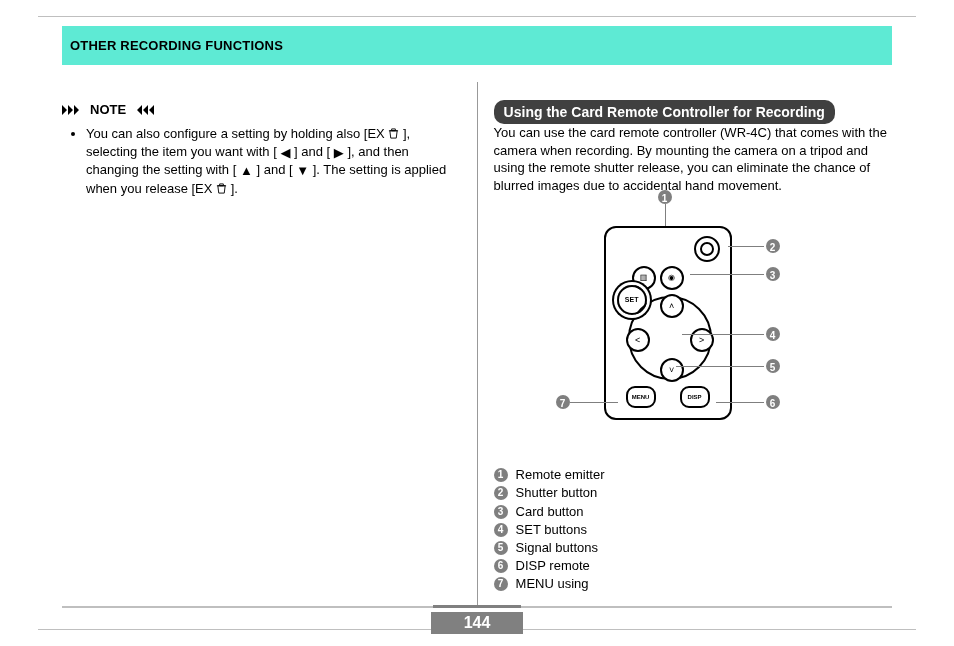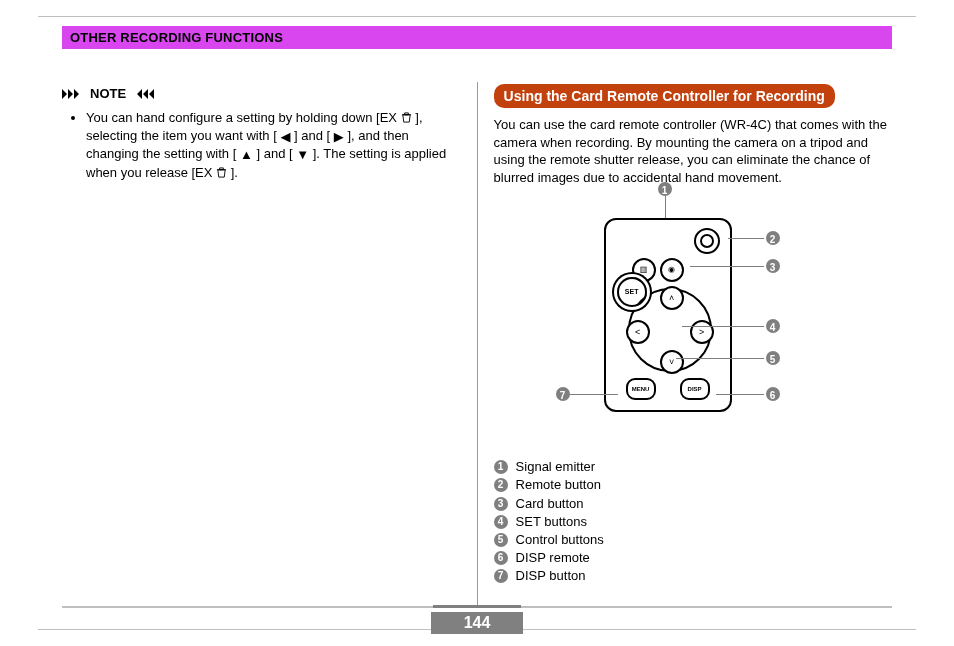--- a/index.html
+++ b/index.html
@@ -1,30 +1,30 @@
 <!DOCTYPE html>
 <html><head>
 <meta charset="utf-8">
 <style>
   html,body{margin:0;padding:0;background:#fff;font-family:Helvetica,Arial,sans-serif;color:#000}
   .page{position:relative;width:954px;height:646px;margin:0 auto;background:#fff;overflow:hidden}
   .outer-rule{position:absolute;left:38px;right:38px;top:16px;bottom:16px;border-top:1px solid #bfbfbf;border-bottom:1px solid #bfbfbf}
   .inner{position:absolute;left:62px;right:62px;top:26px;bottom:36px}
-  .section-bar{background:#d946ef;padding:4px 8px;font-size:13px;font-weight:bold;letter-spacing:.2px}
+  .section-bar{background:#5eead4;padding:12px 8px;font-size:13px;font-weight:bold;letter-spacing:.2px}
   .col-divider{position:absolute;top:56px;bottom:4px;left:50%;width:0;border-left:1px solid #999}
-  .col{position:absolute;top:56px;bottom:0;width:48%}
+  .col{position:absolute;top:72px;bottom:0;width:48%}
   .col.left{left:0}
   .col.right{right:0}
   .note-head{display:flex;align-items:center;gap:6px;font-weight:bold;font-size:13px;margin-top:4px}
   .note-arrow{display:inline-flex;align-items:center}
   .note-arrow svg{display:block}
   .note-list{margin:8px 0 0 24px;padding:0;list-style:disc;font-size:13px;line-height:1.35;font-family:Arial,Helvetica,sans-serif}
   .glyph{display:inline-block;vertical-align:-1px}
-  .pill{background:#c2410c;color:#fff;border-radius:10px;padding:4px 10px;font-size:14px;font-weight:bold;display:inline-block;margin-top:2px}
-  .body-text{font-size:13px;line-height:1.35;margin-top:8px;font-family:Arial,Helvetica,sans-serif}
+  .pill{background:#404040;color:#fff;border-radius:10px;padding:4px 10px;font-size:14px;font-weight:bold;display:inline-block;margin-top:2px}
+  .body-text{font-size:13px;line-height:1.35;margin-top:0;font-family:Arial,Helvetica,sans-serif}
 
   
   .diagram{position:relative;width:100%;height:260px;margin-top:6px}
   .remote{position:absolute;left:110px;top:26px;width:124px;height:190px;border:2px solid #000;border-radius:12px;background:#fff}
   .remote .emitter{position:absolute;top:8px;right:10px;width:22px;height:22px;border:2px solid #000;border-radius:50%}
   .remote .emitter::after{content:"";position:absolute;inset:4px;border:2px solid #000;border-radius:50%}
   .remote .small{position:absolute;width:20px;height:20px;border:2px solid #000;border-radius:50%;font-size:8px;line-height:20px;text-align:center}
   .remote .zoom-w{top:38px;left:26px}
   .remote .zoom-t{top:38px;left:54px}
   .remote .dpad{position:absolute;top:68px;left:22px;width:80px;height:80px;border:2px solid #000;border-radius:50%}
@@ -79,21 +79,21 @@
         </span>
         <span>NOTE</span>
         <span class="note-arrow">
           <svg width="22" height="10" viewBox="0 0 22 10">
               <path d="M22 0v10l-5-5zM16 0v10l-5-5zM10 0v10l-5-5z" fill="#000"></path>
             </svg>
         </span>
       </div>
       <ul class="note-list">
         <li>
-          <span>You can hand configure a setting by holding down [EX </span>
+          <span>You can also configure a setting by holding also [EX </span>
           <span class="sq-icon">
             <svg viewBox="0 0 12 12">
                 <path d="M2 3h8l-1 8H3zM4 1h4v2H4zM1 3h10" stroke="#000" fill="none" stroke-width="1"></path>
               </svg>
           </span>
           <span>], selecting the item you want with  [</span>
           <span class="glyph">◀</span>
           <span>] and [</span>
           <span class="glyph">▶</span>
           <span>], and then changing the setting with [</span>
@@ -152,45 +152,45 @@
         <div class="lead" style="left:222px;top:202px;width:48px"></div>
         <div class="callout" style="left:272px;top:195px"><span class="callout-num">6</span></div>
 
         <div class="lead" style="left:76px;top:202px;width:48px"></div>
         <div class="callout" style="left:62px;top:195px"><span class="callout-num">7</span></div>
       </div>
 
       <div class="legend">
         <div class="legend-row">
             <span class="legend-num">1</span>
-            <span>Signal emitter</span>
+            <span>Remote emitter</span>
           </div>
         <div class="legend-row">
             <span class="legend-num">2</span>
-            <span>Remote button</span>
+            <span>Shutter button</span>
           </div>
         <div class="legend-row">
             <span class="legend-num">3</span>
             <span>Card button</span>
           </div>
         <div class="legend-row">
             <span class="legend-num">4</span>
             <span>SET buttons</span>
           </div>
         <div class="legend-row">
             <span class="legend-num">5</span>
-            <span>Control buttons</span>
+            <span>Signal buttons</span>
           </div>
         <div class="legend-row">
             <span class="legend-num">6</span>
             <span>DISP remote</span>
           </div>
         <div class="legend-row">
             <span class="legend-num">7</span>
-            <span>DISP button</span>
+            <span>MENU using</span>
           </div>
       </div>
     </div>
   </div>
 
   <div class="page-rule"></div>
   <div class="page-rule-center"></div>
   <div class="page-number-wrap">
     <span class="page-number">144</span>
   </div>

